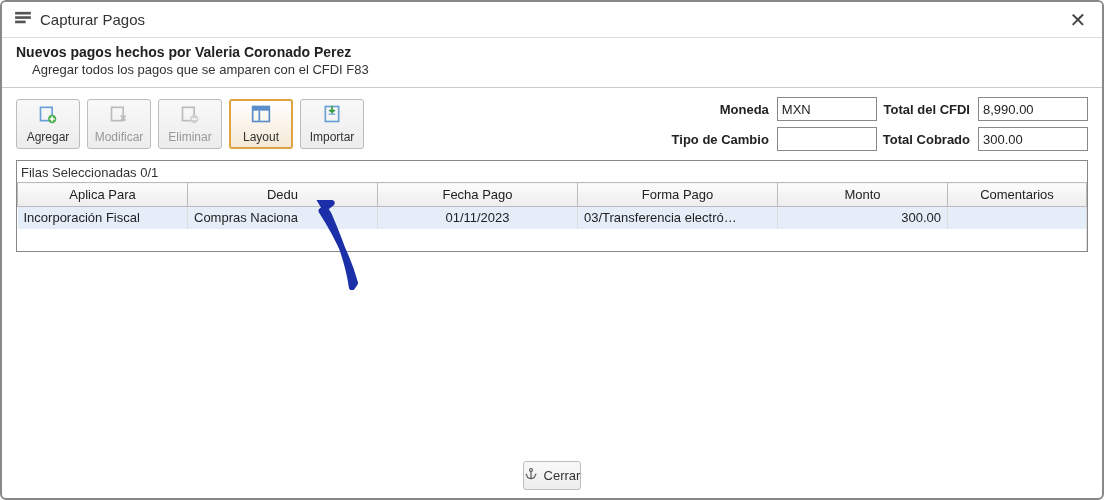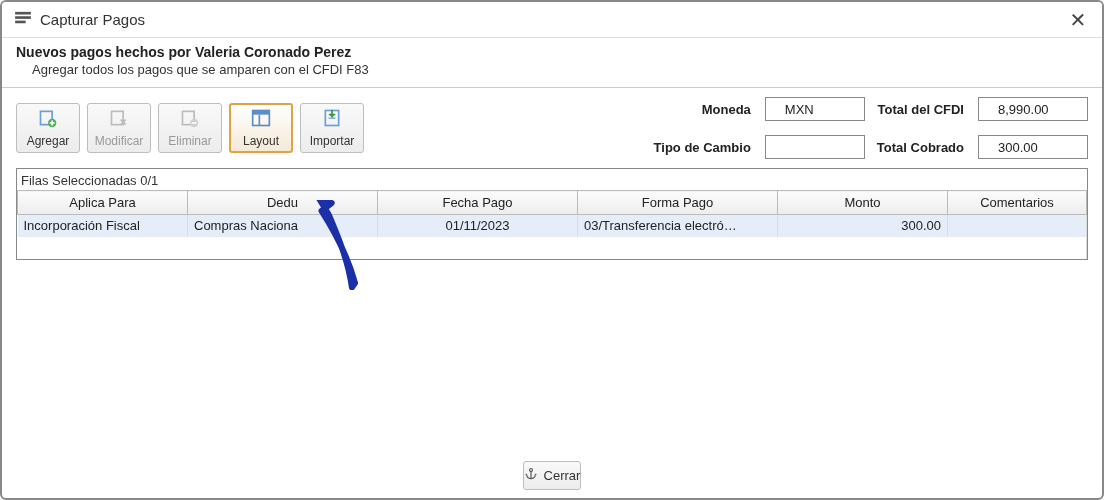--- a/index.html
+++ b/index.html
@@ -63,28 +63,27 @@
     background:linear-gradient(#fff,#f5e9d6);
   }
   .tool-btn svg { width:22px; height:20px; }
 
   .fields-grid {
     display:grid;
     grid-template-columns: auto 100px auto 110px;
     grid-auto-rows: 26px;
     column-gap:6px; row-gap:4px;
     align-items:center;
-    gap:12px;
   }
   .lbl { font-weight:bold; font-size:13px; text-align:right; padding-right:2px; }
   .txtfield {
     border:1px solid #888;
     height:24px;
     font-size:13px;
-    padding:2px 19px;
+    padding:2px 4px;
     background:#fff;
     color:#222;
   }
 
   
   .table-wrap {
     margin:0 14px 8px 14px;
     border:1px solid #888;
     background:#fff;
   }

